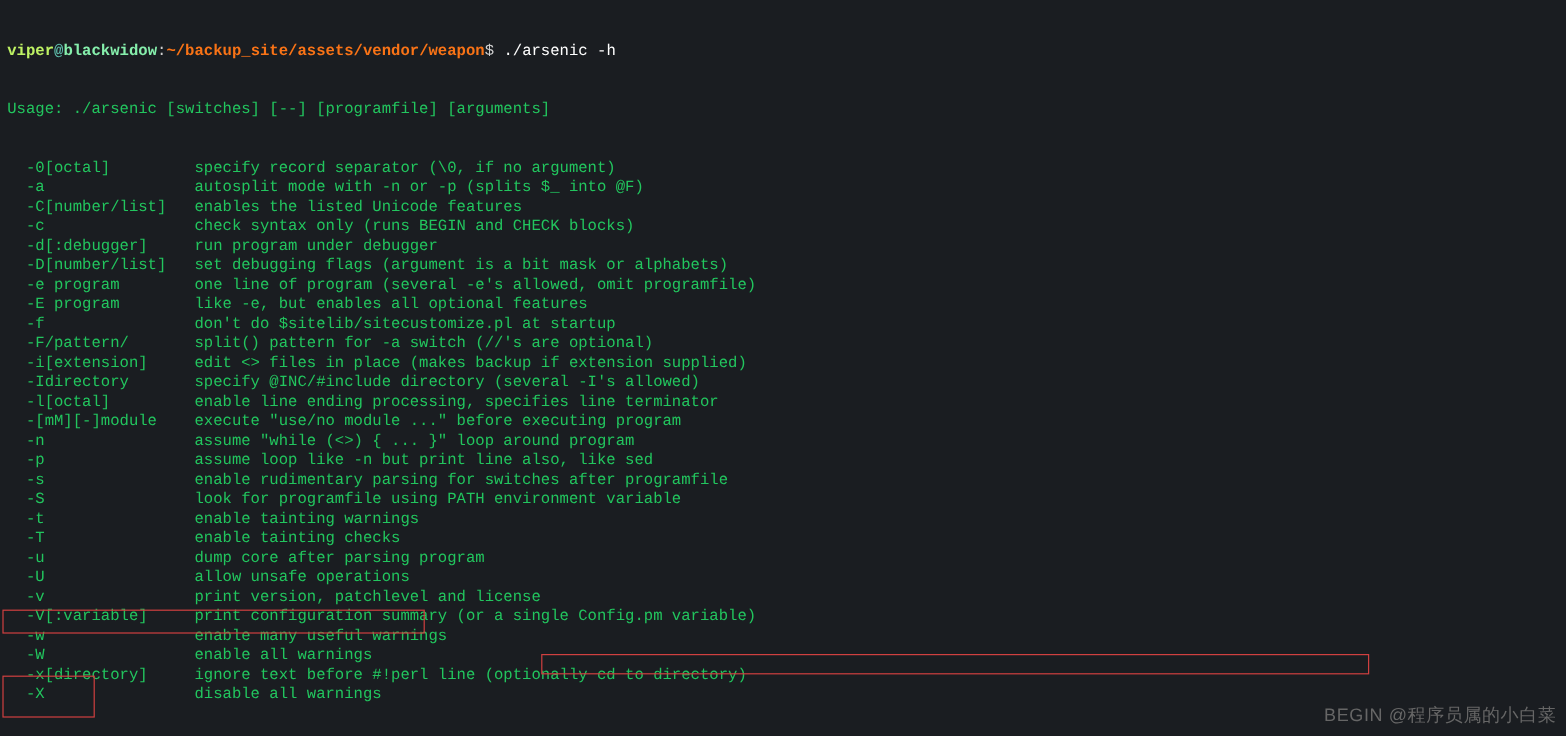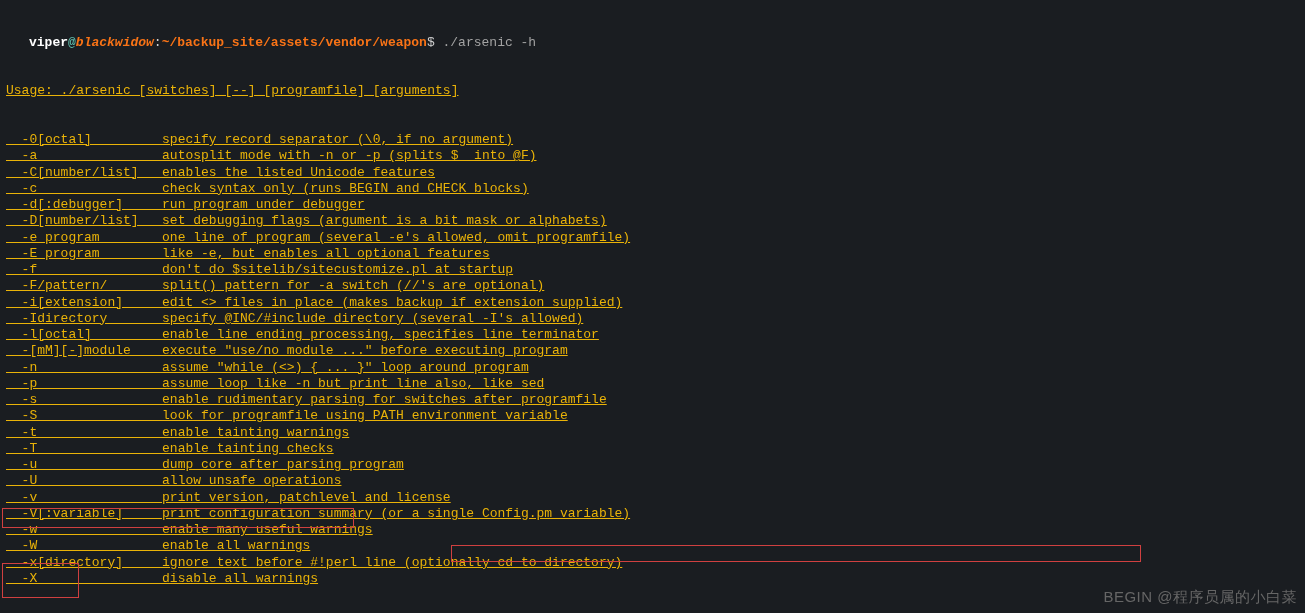--- a/index.html
+++ b/index.html
@@ -21,49 +21,46 @@
     }
     .terminal {
       white-space: pre;
       padding: 0;
     }
     .line {
       display: block;
       padding: 0 6px;
     }
     .user {
-      color: #ffffff;
+      color: #bef264;
       font-weight: bold;
-      margin-left: 23px;
     }
     .host {
-      color: #f97316;
+      color: #86efac;
       font-weight: bold;
-      font-style: italic;
     }
     .at {
       color: #5ebdab;
       font-weight: bold;
     }
     .colon {
       color: #d0d0d0;
     }
     .path {
       color: #f97316;
       font-weight: bold;
     }
     .dollar {
       color: #d0d0d0;
     }
     .cmd {
-      color: #a3a3a3;
+      color: #ffffff;
     }
     .help-line {
-      color: #eab308;
-      text-decoration: underline;
+      color: #22c55e;
     }
     .red-box-1 {
       position: absolute;
       border: 1px solid #d04040;
       pointer-events: none;
     }
     .box-help {
       left: 2px;
       top: 508px;
       width: 352px;

